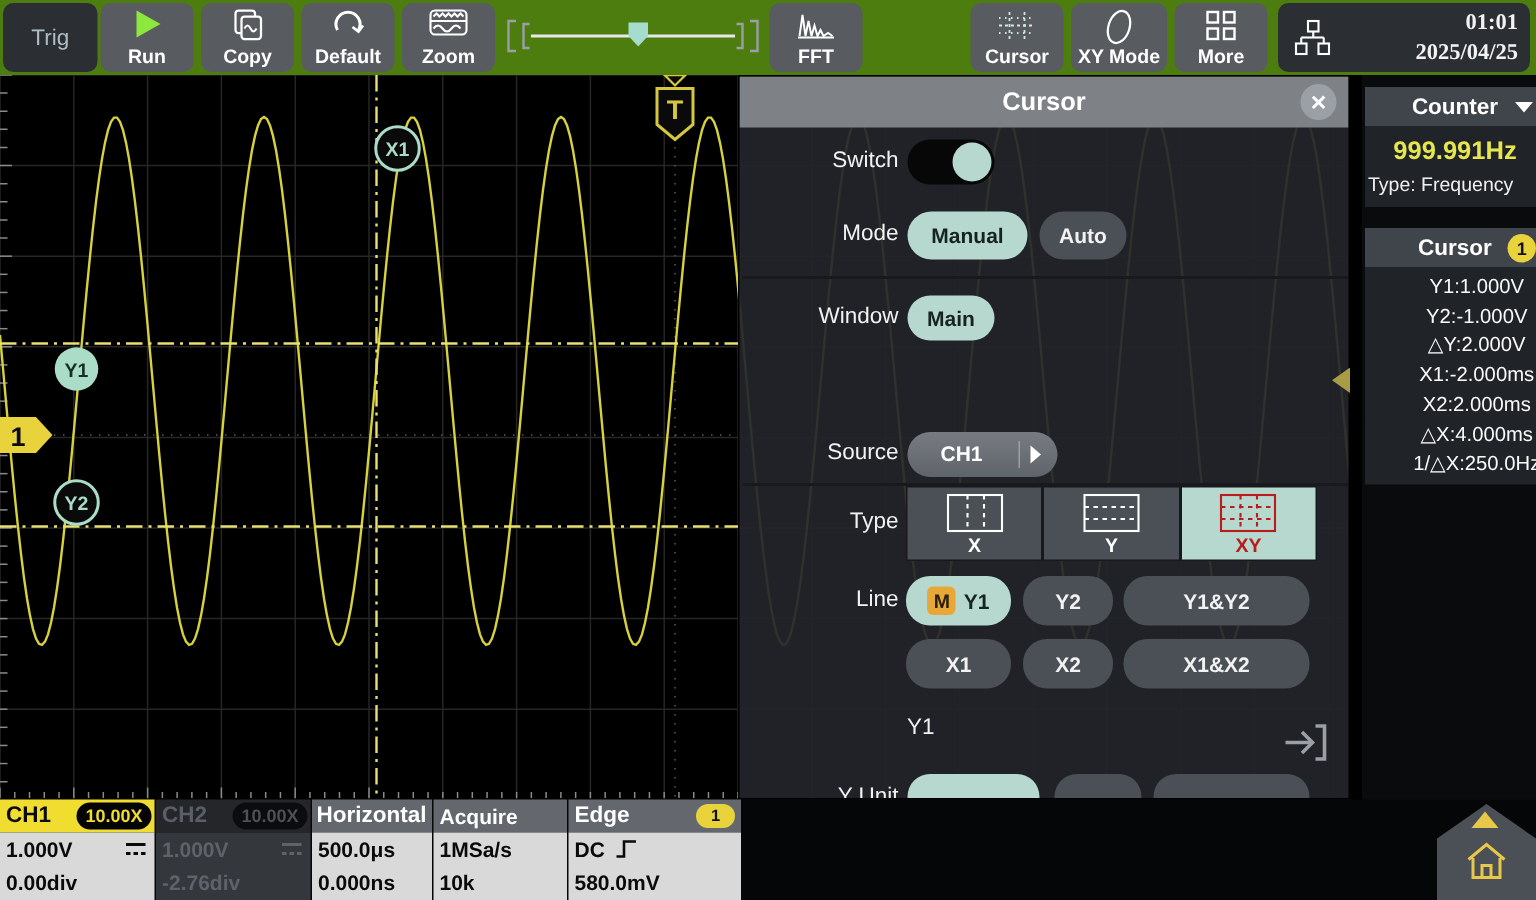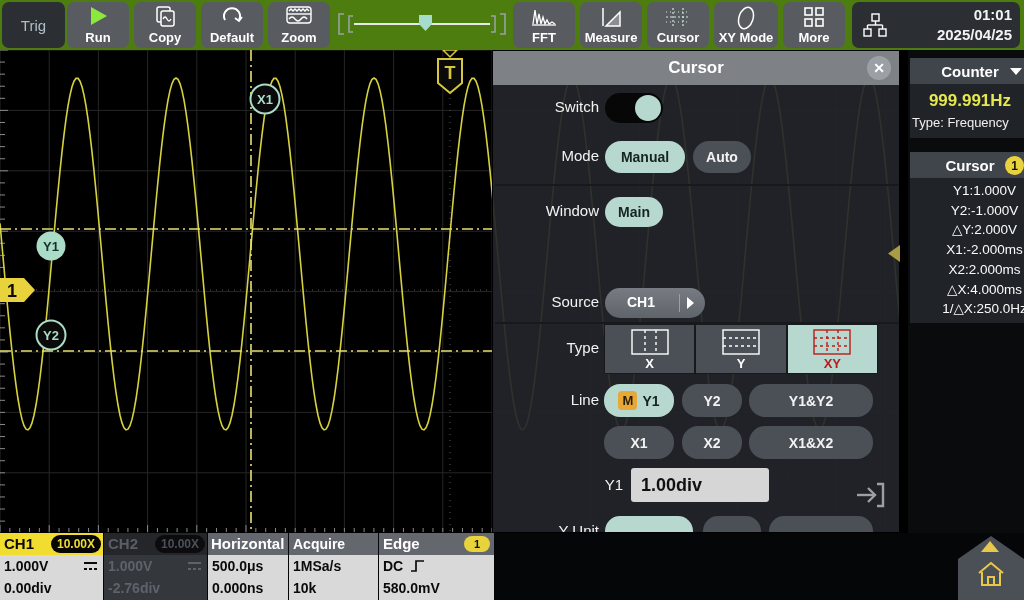--- a/index.html
+++ b/index.html
@@ -12,21 +12,21 @@
   .tbtn { position:absolute; top:2px; height:46px; width:62px; background:#585c61; border-radius:7px;
           display:flex; flex-direction:column; align-items:center; justify-content:flex-end;
           color:#fff; font-size:13px; font-weight:700; padding-bottom:3px; }
   .tbtn svg { position:absolute; top:4px; }
   .trig-btn { position:absolute; left:2px; top:2px; width:63px; height:46px; background:#2b2f34;
           border-radius:7px; color:#aebec6; font-size:15px; font-weight:400;
           display:flex; align-items:center; justify-content:center; }
   .clockbox { position:absolute; left:852px; top:2px; width:168px; height:46px; background:#2b2f34;
           border-radius:7px; display:flex; align-items:center; }
   .clocktext { position:absolute; right:8px; top:3px; text-align:right; color:#f2f2f2;
-          font-size:15px; font-weight:700; line-height:20px; }
+          font-size:15px; font-weight:700; line-height:20px;font-family:Liberation Serif, serif; }
   .timeline { position:absolute; left:336px; top:2px; width:172px; height:46px; }
 
   
   .scope { position:absolute; left:0; top:50px; width:900px; height:483px; background:#000; z-index:5; }
   .trig-level-arrow { position:absolute; left:888px; top:245px; width:12px; height:17px; background:#a89c45;
           clip-path:polygon(100% 0,100% 100%,0 50%); z-index:30; }
 
   
   .dialog { position:absolute; left:492px; top:50px; width:408px; height:483px;
             background:rgba(34,37,42,0.93); border:1px solid #000; overflow:hidden; z-index:20;
@@ -293,27 +293,20 @@
       </svg>
     </div>
 
     <div class="tbtn" style="left:513px">
       <svg width="26" height="22" viewBox="0 0 26 22" fill="none" stroke="#fff" stroke-width="1.3">
         <path d="M2,18 L4,4 L6,18 L8,8 L10,18 L12,11 L14,18 L16,14 L18,18 L21,16 L24,18"></path>
           <line x1="1" y1="19" x2="25" y2="19"></line>
         </svg>
       <span>FFT</span>
     </div>
-    <div class="tbtn" style="left:580px">
-      <svg width="26" height="22" viewBox="0 0 26 22" fill="none" stroke="#fff" stroke-width="1.5">
-        <line x1="5" y1="2" x2="5" y2="20"></line>
-          <polygon points="8,20 22,20 22,6" fill="#8a8e93" stroke="#fff"></polygon>
-        </svg>
-      <span>Measure</span>
-    </div>
     <div class="tbtn" style="left:647px">
       <svg width="28" height="22" viewBox="0 0 28 22" fill="none" stroke="#cfe8df" stroke-width="1.2">
         <line x1="2" y1="11" x2="26" y2="11" stroke-dasharray="2 2"></line>
           <line x1="9" y1="2" x2="9" y2="20" stroke-dasharray="2 2"></line>
         <line x1="19" y1="2" x2="19" y2="20" stroke-dasharray="2 2"></line>
           <line x1="2" y1="6" x2="26" y2="6" stroke-dasharray="1 3"></line>
         <line x1="2" y1="16" x2="26" y2="16" stroke-dasharray="1 3"></line>
         </svg>
       <span>Cursor</span>
     </div>
@@ -431,21 +424,20 @@
     </div>
 
     <div class="drow" style="top:375px; height:33px">
       <div class="pill gray" style="left:111px; width:70px; height:33px">X1</div>
       <div class="pill gray" style="left:189px; width:60px; height:33px">X2</div>
       <div class="pill gray" style="left:256px; width:124px; height:33px">X1&amp;X2</div>
     </div>
 
     <div class="drow" style="top:417px; height:34px">
       <div class="dlabel" style="left:26px; width:104px; top:8px">Y1</div>
-      <div class="y1input">1.00div</div>
       <svg width="30" height="26" viewBox="0 0 30 26" style="position:absolute; right:14px; top:14px" fill="none" stroke="#9aa0a6" stroke-width="2.4">
         <polyline points="22,2 28,2 28,24 22,24"></polyline>
           <line x1="2" y1="13" x2="20" y2="13"></line>
           <polyline points="13,6 20,13 13,20"></polyline>
         </svg>
     </div>
 
     <div class="drow" style="top:465px; height:30px">
       <div class="dlabel" style="top:6px">Y Unit</div>
       <div class="pill sel" style="left:112px; width:88px; height:30px"></div>

